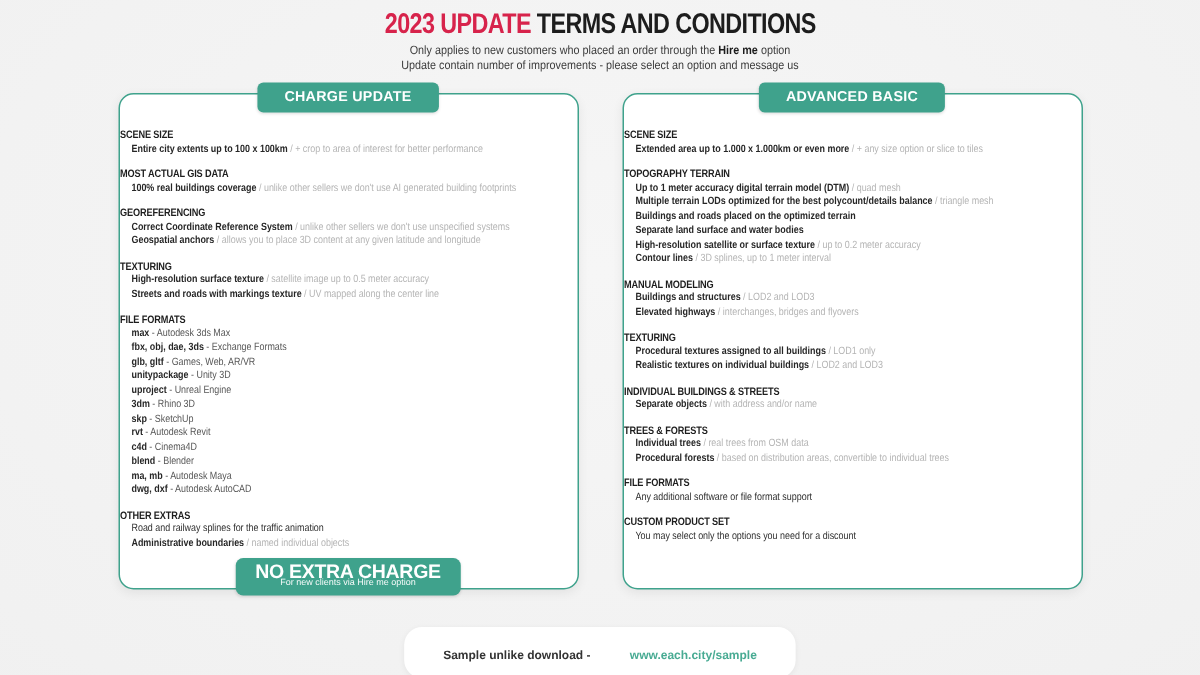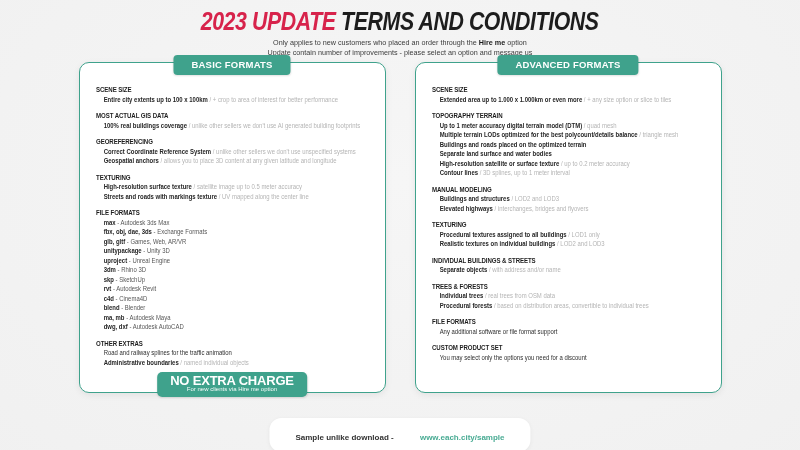--- a/index.html
+++ b/index.html
@@ -12,40 +12,40 @@
   }
   *{margin:0;padding:0;box-sizing:border-box;}
   html,body{width:800px;height:450px;overflow:hidden;}
   body{
     font-family:"Liberation Sans","DejaVu Sans",sans-serif;
     background:radial-gradient(120% 140% at 50% 40%, #f6f6f6 0%, #f0f0f0 65%, #e7e7e8 100%);
     position:relative;
   }
   
   .header{position:absolute;top:6px;left:0;width:100%;text-align:center;}
-  .title{font-size:26px;font-weight:700;color:var(--ink);letter-spacing:-.5px;white-space:nowrap;font-style:italic;}
+  .title{font-size:19px;font-weight:700;color:var(--ink);letter-spacing:-.5px;white-space:nowrap;}
   .title-inner{display:inline-block;transform:scaleX(.82);transform-origin:center;}
   .title .accent{color:var(--red);}
   .subtitles{margin-top:1px;transform:scaleX(.9);transform-origin:center;}
   .sub{font-size:8px;line-height:9.5px;color:#3b3b3b;}
   .sub b{color:#1c1c1c;}
   
   .panels{position:absolute;top:62px;left:0;width:100%;display:flex;justify-content:center;gap:29px;}
   .panel{
     position:relative;width:307px;height:331px;background:#fff;
     border:1.5px solid var(--teal);border-radius:10px;
     box-shadow:0 2px 7px rgba(0,0,0,.07);
   }
   .tab{
     position:absolute;top:-8px;left:50%;transform:translateX(-50%);
     background:var(--teal);color:#fff;font-weight:700;font-size:9.5px;
     letter-spacing:.2px;padding:4px 18px 5px;border-radius:4px;white-space:nowrap;
     box-shadow:0 1px 2px rgba(0,0,0,.12);
   }
-  .content{padding:22px 8px 0 16px;}
+  .content{padding:22px 8px 0 0;}
   .sections{transform:scaleX(.85);transform-origin:0 0;width:117.6%;}
   .sec{margin-bottom:7px;}
   .sec-h{font-size:7.2px;font-weight:700;color:var(--ink);line-height:9.5px;letter-spacing:-.1px;}
   .item{font-size:7px;line-height:9.5px;padding-left:9px;white-space:nowrap;color:#2e2e2e;}
   .item-main{font-weight:700;color:var(--bold-ink);}
   .item-note{color:var(--note-gray);}
   .item-desc{color:var(--desc-gray);}
   .badge{
     position:absolute;bottom:-5px;left:50%;transform:translateX(-50%);
     background:var(--teal);color:#fff;text-align:center;border-radius:5px;
@@ -70,21 +70,21 @@
     <span class="title-inner"><span class="accent">2023 UPDATE</span> <span>TERMS AND CONDITIONS</span></span>
   </div>
   <div class="subtitles">
     <p class="sub"><span>Only applies to new customers who placed an order through the </span><b>Hire me</b><span> option</span></p>
     <p class="sub">Update contain number of improvements - please select an option and message us</p>
   </div>
 </div>
 
 <div class="panels">
   <section class="panel">
-    <div class="tab">BASIC FORMATS</div>
+    <div class="tab">CHARGE UPDATE</div>
     <div class="content">
       <div class="sections">
           <div class="sec">
             <div class="sec-h">SCENE SIZE</div>
             <div class="item"><span class="item-main">Entire city extents up to 100 x 100km</span><span class="item-note"> / + crop to area of interest for better performance</span></div>
           </div>
           <div class="sec">
             <div class="sec-h">MOST ACTUAL GIS DATA</div>
             <div class="item"><span class="item-main">100% real buildings coverage</span><span class="item-note"> / unlike other sellers we don't use AI generated building footprints</span></div>
           </div>
@@ -120,21 +120,21 @@
           </div>
         </div>
     </div>
     <div class="badge">
       <div class="badge-title">NO EXTRA CHARGE</div>
       <div class="badge-sub">For new clients via Hire me option</div>
     </div>
   </section>
 
   <section class="panel">
-    <div class="tab">ADVANCED FORMATS</div>
+    <div class="tab">ADVANCED BASIC</div>
     <div class="content">
       <div class="sections">
           <div class="sec">
             <div class="sec-h">SCENE SIZE</div>
             <div class="item"><span class="item-main">Extended area up to 1.000 x 1.000km or even more</span><span class="item-note"> / + any size option or slice to tiles</span></div>
           </div>
           <div class="sec">
             <div class="sec-h">TOPOGRAPHY TERRAIN</div>
             <div class="item"><span class="item-main">Up to 1 meter accuracy digital terrain model (DTM)</span><span class="item-note"> / quad mesh</span></div>
             <div class="item"><span class="item-main">Multiple terrain LODs optimized for the best polycount/details balance</span><span class="item-note"> / triangle mesh</span></div>

